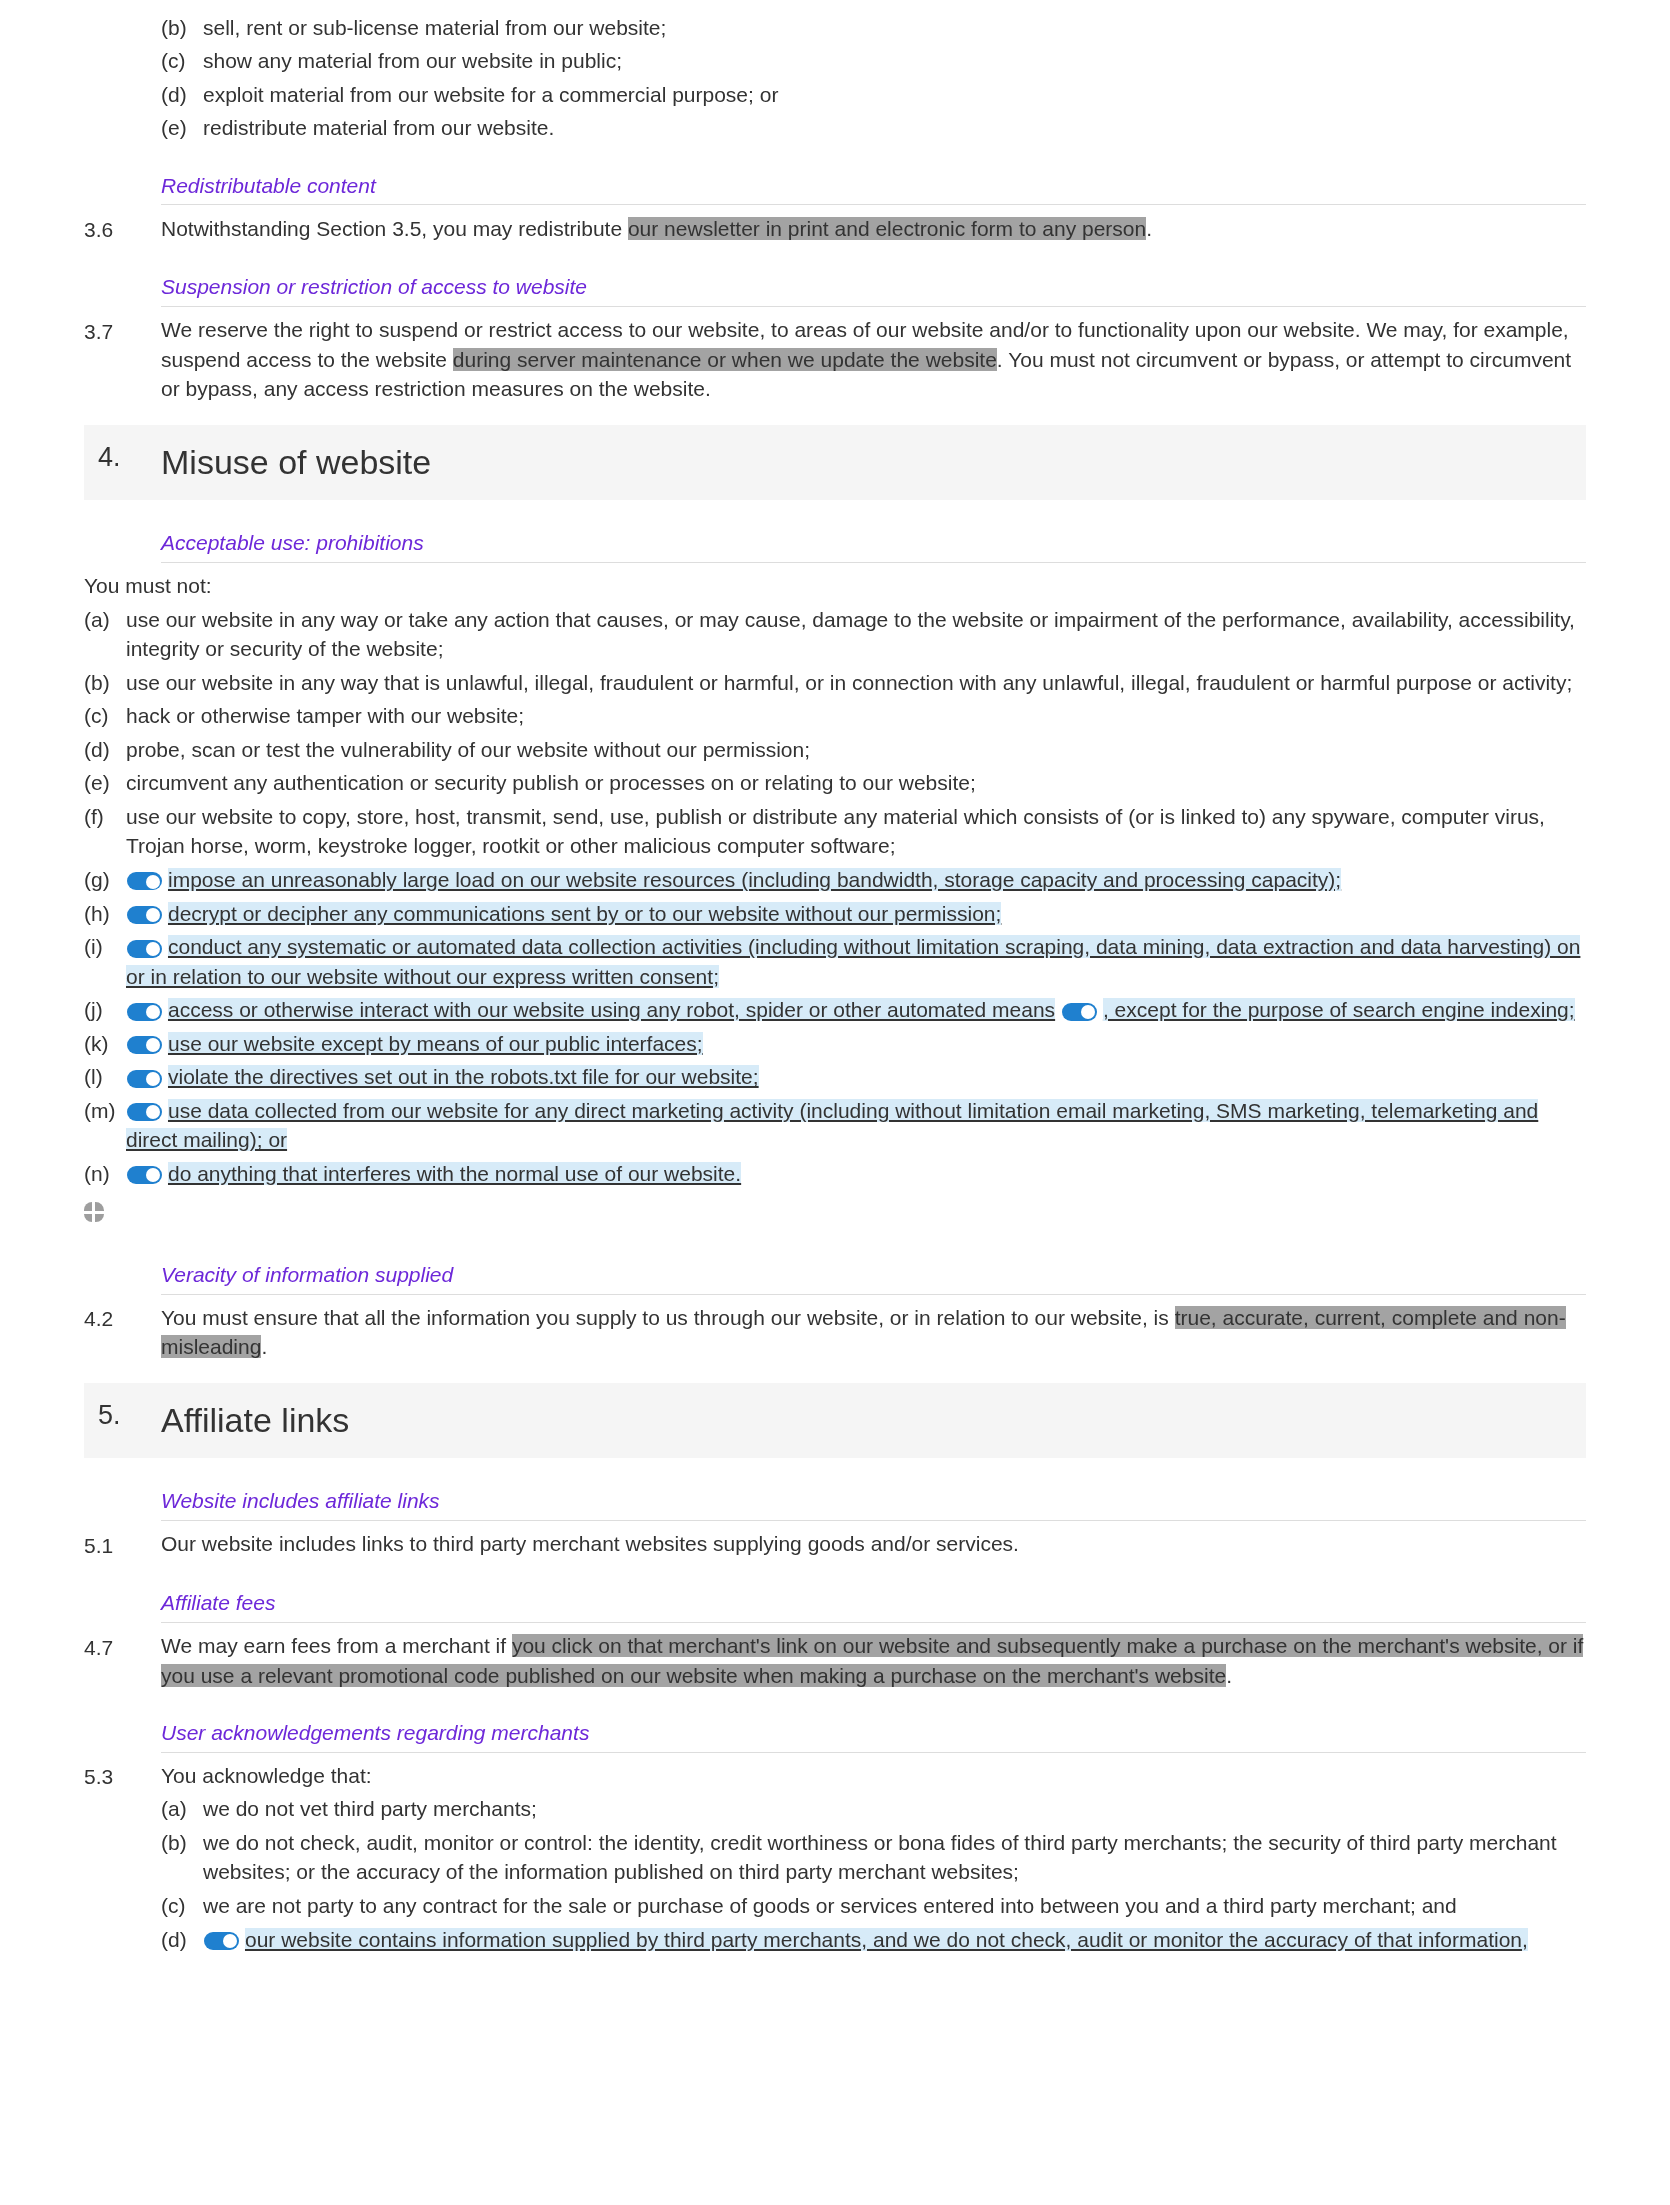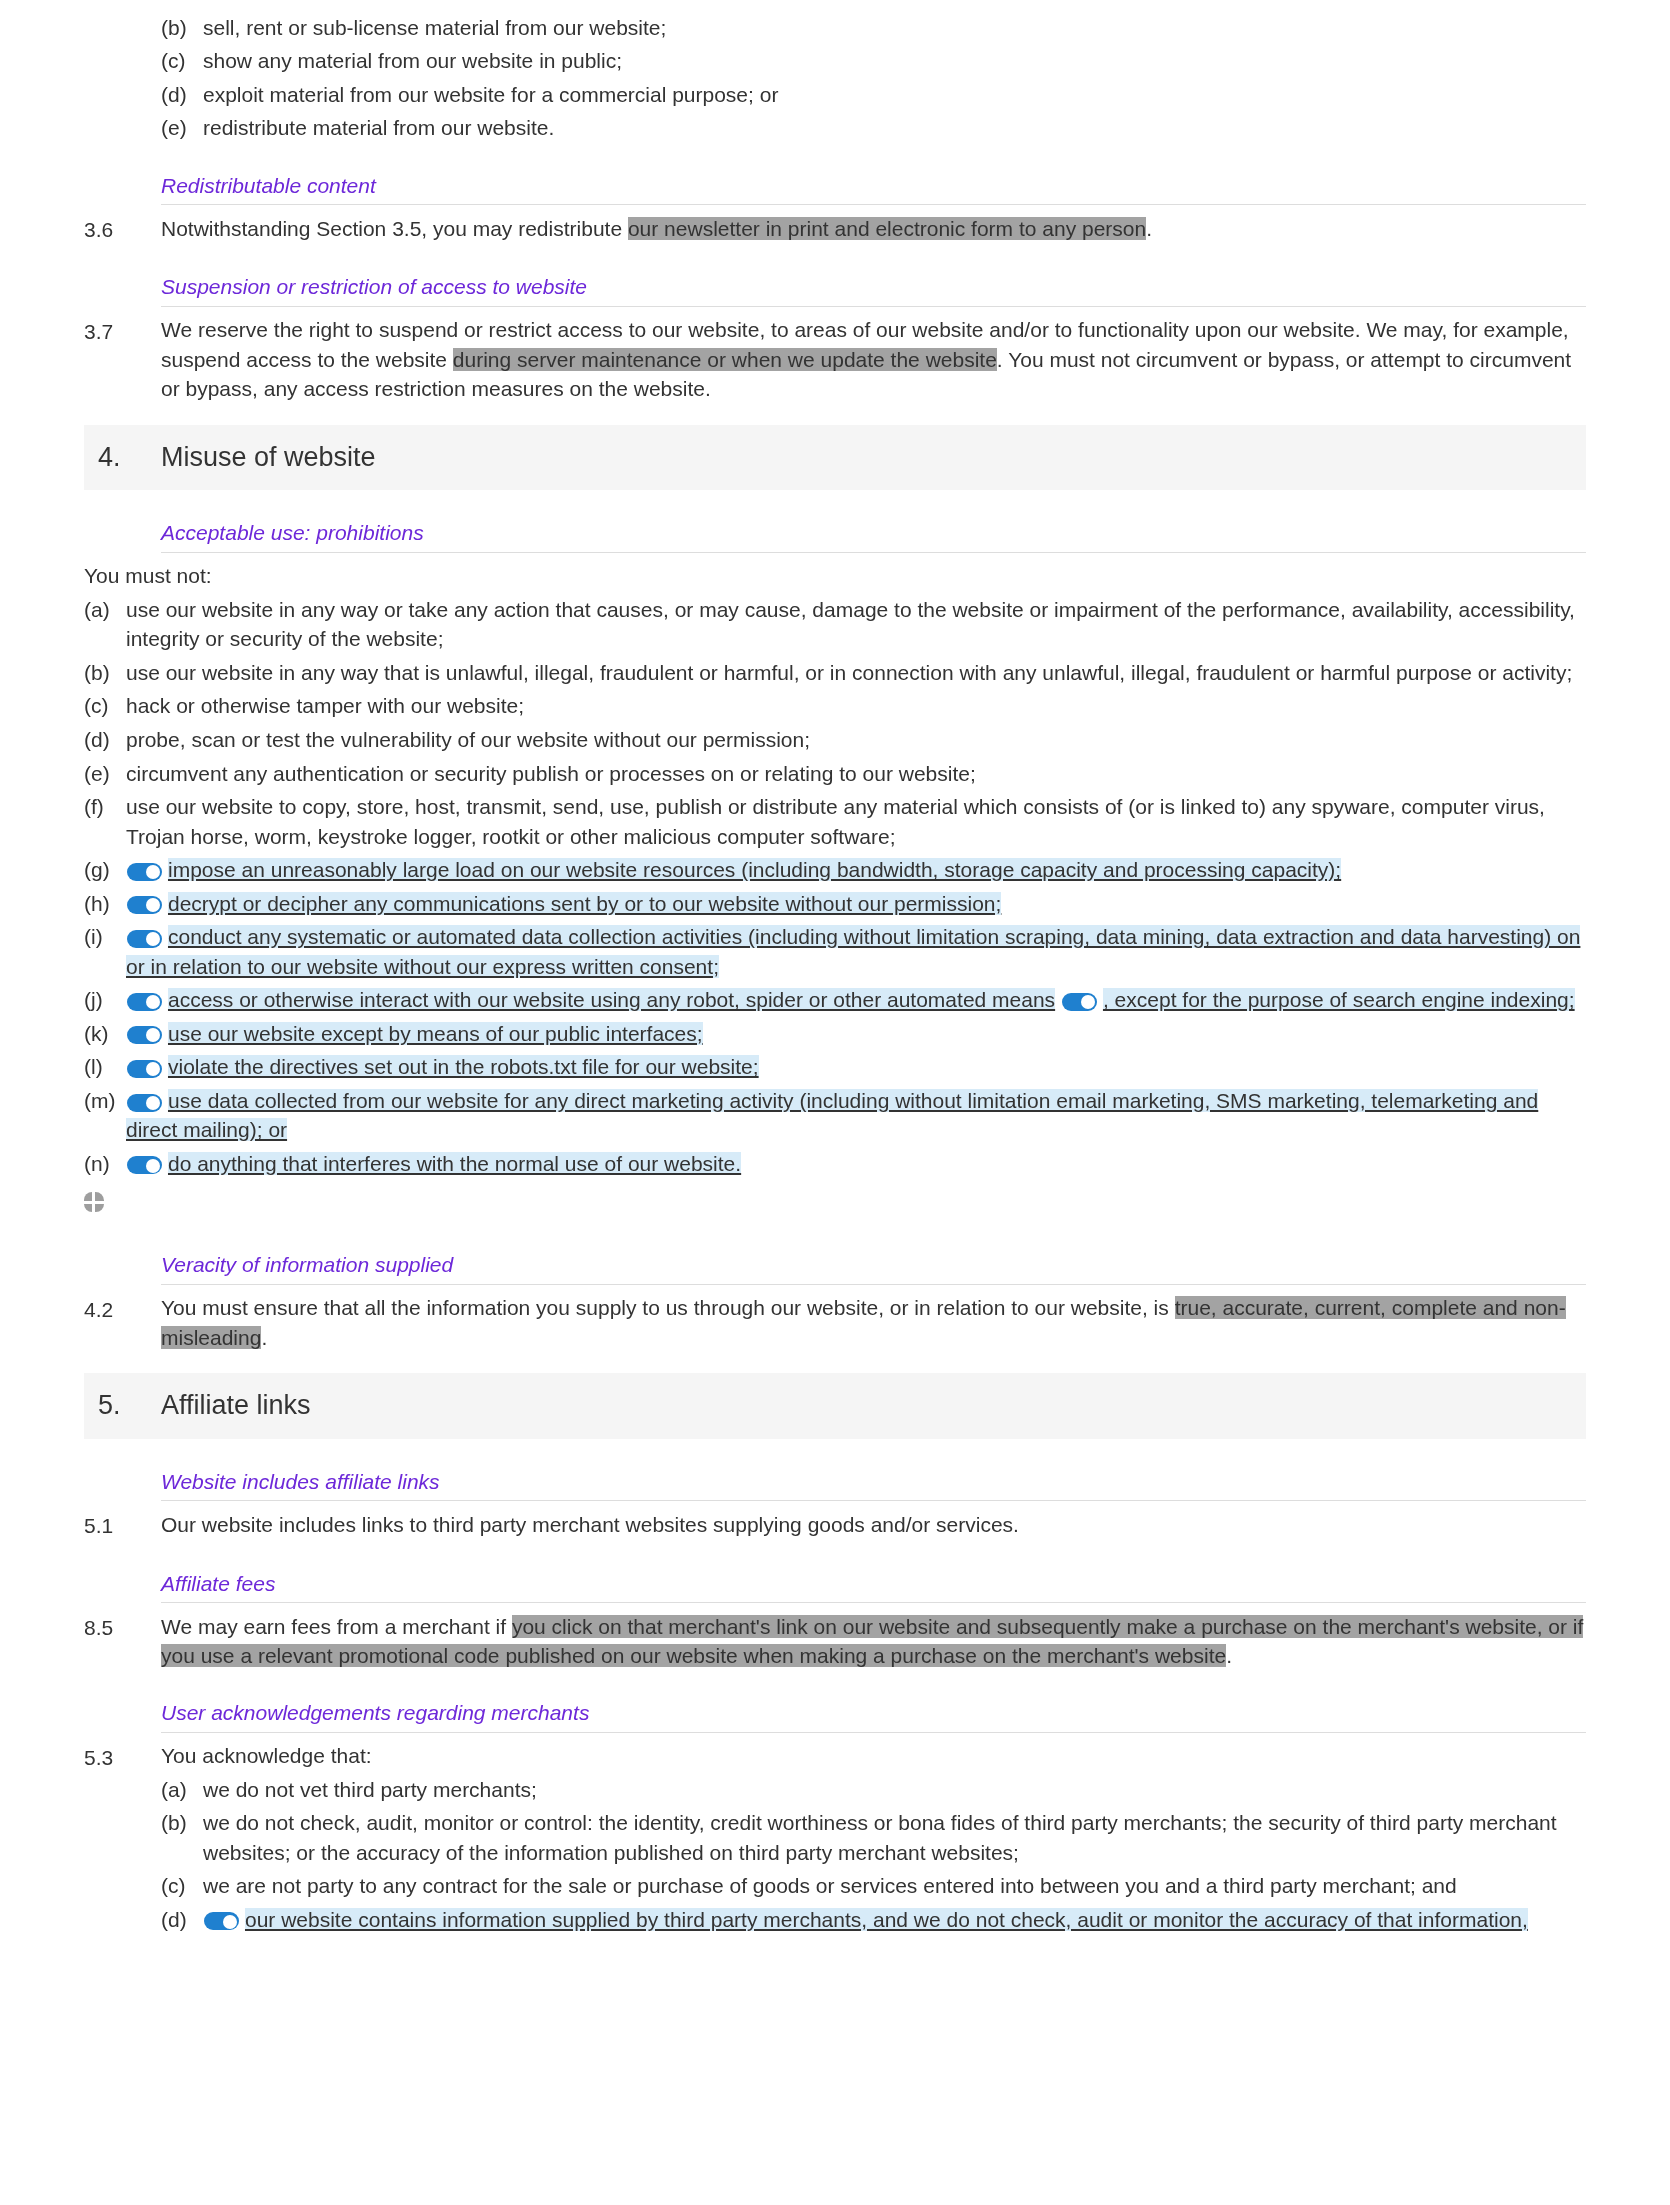--- a/index.html
+++ b/index.html
@@ -18,21 +18,21 @@
     margin-top: 21px;
     display: flex;
   }
   .section-heading .num {
     width: 63px;
     font-size: 27px;
     font-weight: 400;
     color: #333;
   }
   .section-heading .title {
-    font-size: 27px;
+    font-size: 34px;
     font-weight: 400;
   }
   .clause {
     display: flex;
     margin-top: 8.4px;
   }
   .clause-num {
     width: 77px;
     flex-shrink: 0;
     padding-top: 1.4px;
@@ -231,21 +231,21 @@
 <div class="subtitle">Website includes affiliate links</div>
 
 <div class="clause">
   <div class="clause-num">5.1</div>
   <div class="clause-body">Our website includes links to third party merchant websites supplying goods and/or services.</div>
 </div>
 
 <div class="subtitle">Affiliate fees</div>
 
 <div class="clause">
-  <div class="clause-num">8.5</div>
+  <div class="clause-num">4.7</div>
   <div class="clause-body">
     <span>We may earn fees from a merchant if </span><span class="hl-yellow">you click on that merchant's link on our website and subsequently make a purchase on the merchant's website, or if you use a relevant promotional code published on our website when making a purchase on the merchant's website</span><span>.</span>
   </div>
 </div>
 
 <div class="subtitle">User acknowledgements regarding merchants</div>
 
 <div class="clause">
   <div class="clause-num">5.3</div>
   <div class="clause-body">

